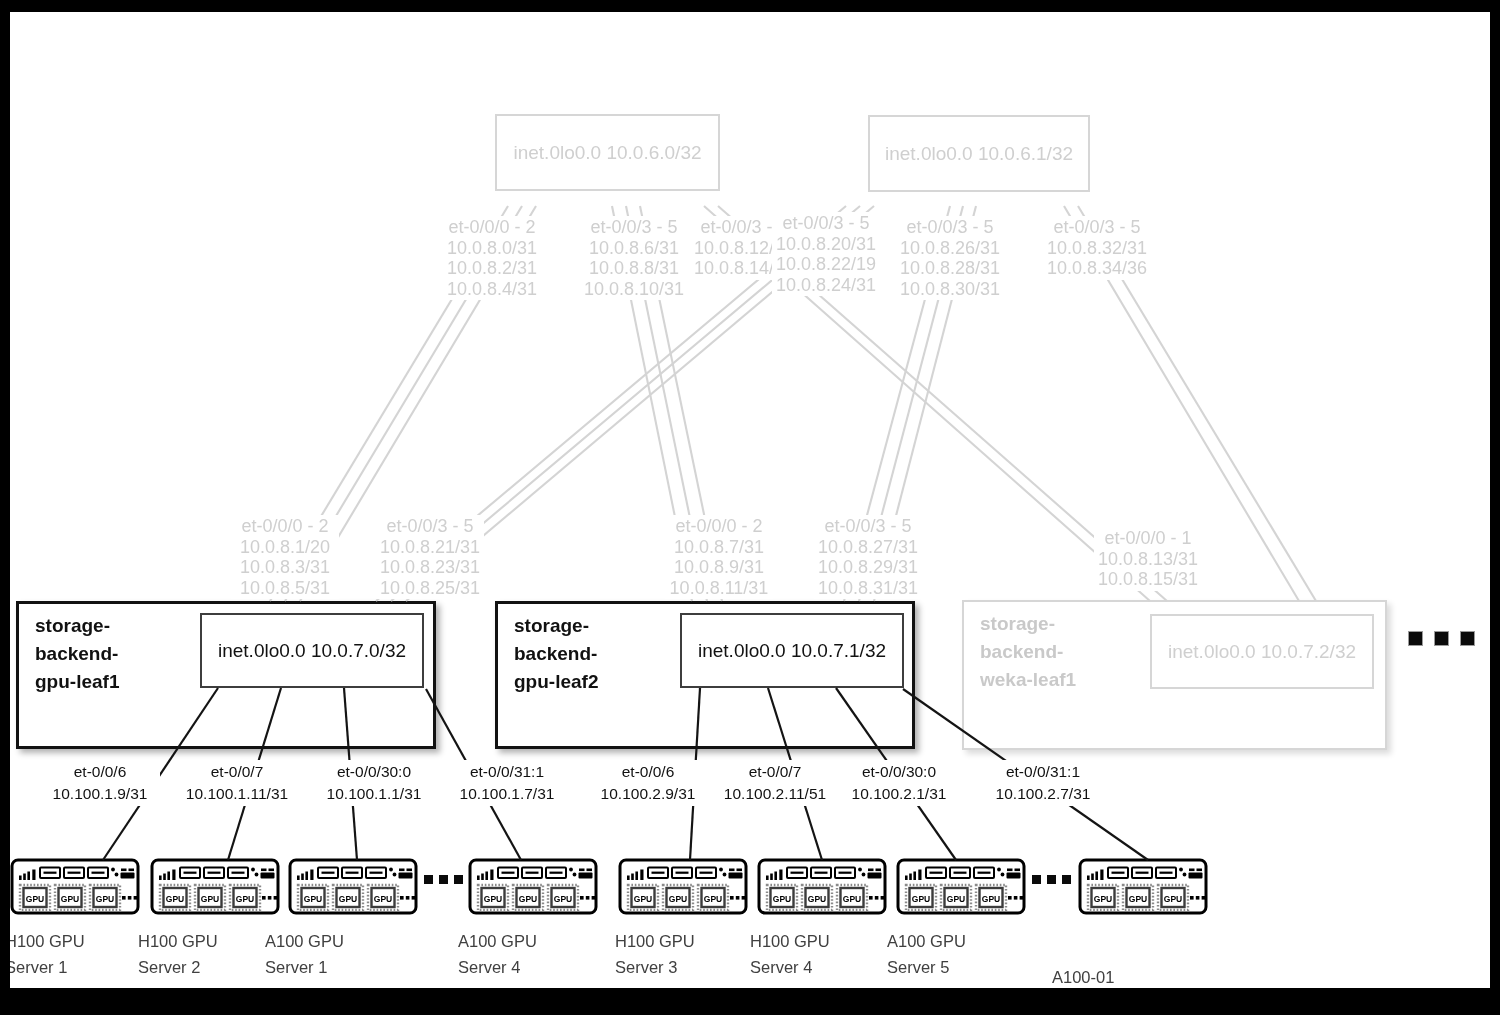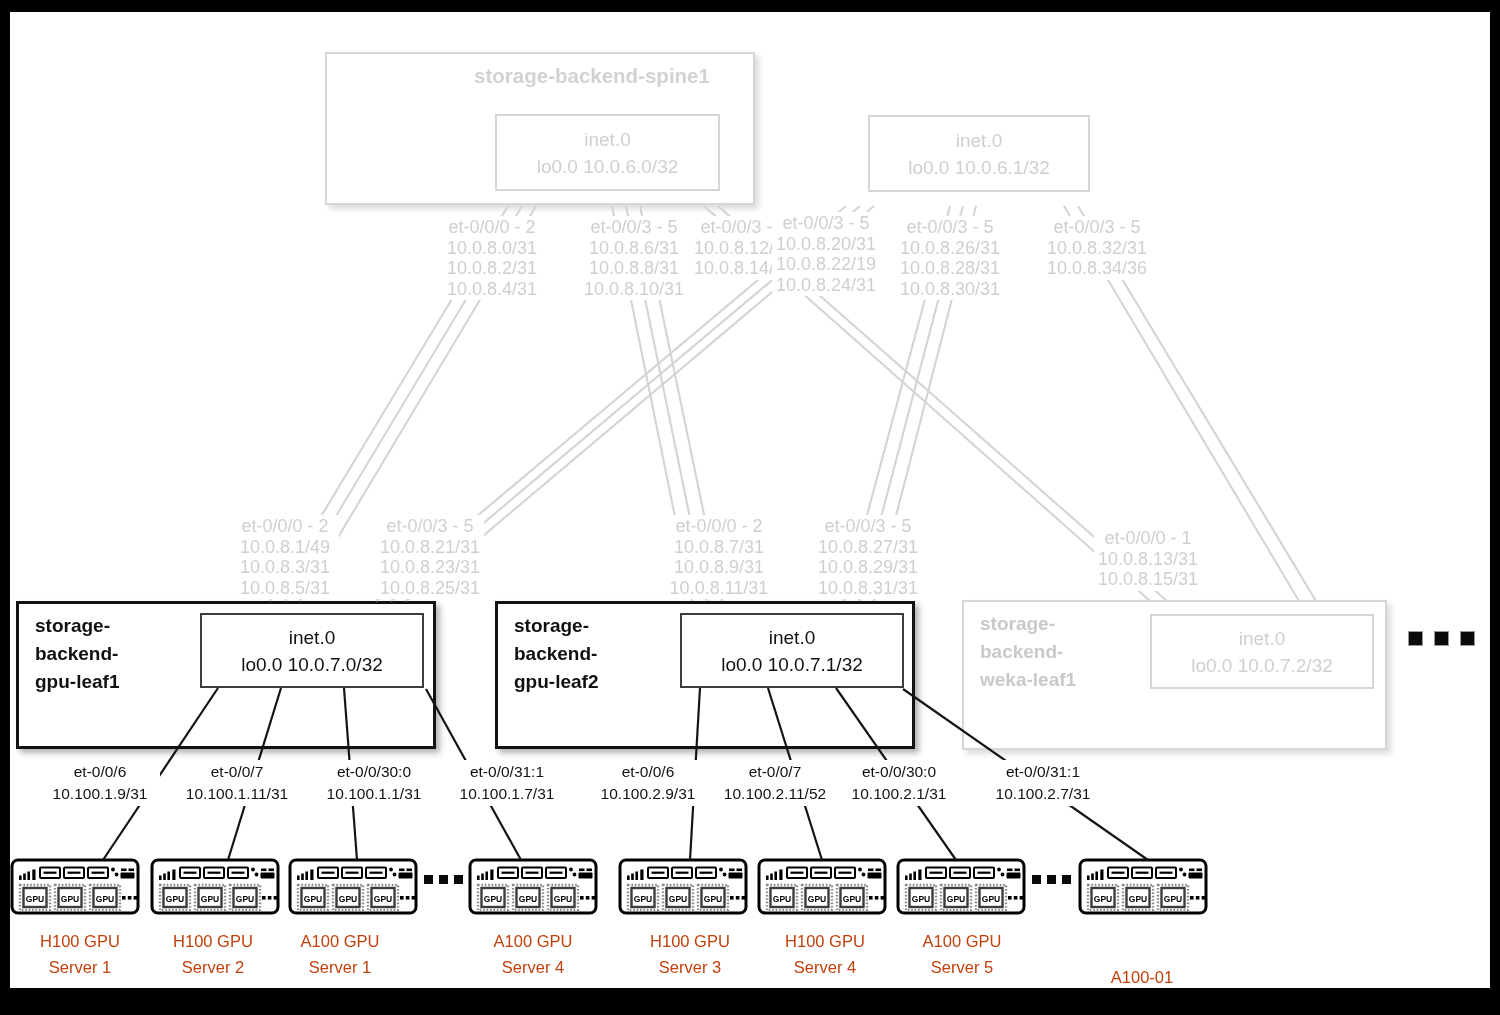--- a/index.html
+++ b/index.html
@@ -5,34 +5,34 @@
   html,body{margin:0;padding:0;background:#000;}
   .page{position:relative;width:1500px;height:1015px;background:#fff;overflow:hidden;
         font-family:"Liberation Sans","DejaVu Sans",sans-serif;}
   .frame{position:absolute;inset:0;border-top:12px solid #000;border-left:10px solid #000;
          border-right:10px solid #000;border-bottom:27px solid #000;pointer-events:none;z-index:60;}
   .box{position:absolute;background:#fff;box-sizing:border-box;}
   .spinebox{border:2.5px solid #d6d6d6;box-shadow:4px 4px 6px rgba(0,0,0,.14);z-index:10;}
   .leafbox{border:3px solid #121212;box-shadow:4px 4px 6px rgba(0,0,0,.3);z-index:10;}
   .wekabox{border:2.5px solid #d6d6d6;box-shadow:4px 4px 6px rgba(0,0,0,.14);z-index:10;}
   .inetbox{position:absolute;background:#fff;box-sizing:border-box;z-index:12;
-           display:flex;flex-direction:column;justify-content:center;align-items:center;
+           display:flex;justify-content:center;align-items:center;
            font-size:19px;line-height:27px;}
   .inet-dim{border:2px solid #d6d6d6;color:#cfcfcf;}
   .inet-dark{border:2.5px solid #3d3d3d;color:#111;}
   .spinetitle{position:absolute;font-weight:bold;font-size:20.5px;color:#d2d2d2;z-index:12;text-align:center;}
   .leaftitle{position:absolute;font-weight:bold;font-size:19px;line-height:28px;z-index:12;}
   .leaftitle.dark{color:#111;}
   .leaftitle.dim{color:#c9c9c9;font-weight:bold;}
   .pgroup{position:absolute;z-index:30;background:#fff;text-align:center;
           font-size:18px;line-height:20.5px;color:#cfcfcf;padding:1px 2px;}
   .klabel{position:absolute;z-index:30;background:#fff;text-align:center;
           font-size:15.5px;line-height:22px;color:#111;padding:1px 0;}
   .srv{position:absolute;z-index:14;width:130px;height:57px;}
-  .srvlabel{position:absolute;z-index:14;text-align:center;font-size:16.5px;line-height:26px;color:#c2410c;}
+  .srvlabel{position:absolute;z-index:14;text-align:left;font-size:16.5px;line-height:26px;color:#404040;}
   .dots{position:absolute;z-index:14;display:flex;}
   .dots span{display:block;background:#0a0a0a;border:1px solid #9a9a9a;}
   .dots.small span{width:9px;height:9px;margin-right:6px;border:none;}
   .dots.big span{width:13px;height:13px;margin-right:11px;}
   svg.links{position:absolute;left:0;top:0;z-index:20;pointer-events:none;}
 </style>
 </head>
 <body>
 
 <div class="page">
@@ -61,23 +61,20 @@
       <line x1="281" y1="688" x2="228" y2="860"></line>
       <line x1="344" y1="688" x2="357" y2="860"></line>
       <line x1="426" y1="689" x2="521" y2="860"></line>
       <line x1="700" y1="688" x2="690" y2="860"></line>
       <line x1="768" y1="688" x2="822" y2="860"></line>
       <line x1="836" y1="688" x2="956" y2="860"></line>
       <line x1="903" y1="689" x2="1148" y2="860"></line>
     </g>
   </svg>
 
-  <div class="box spinebox" style="left:325px;top:52px;width:430px;height:153px;">
-    <div class="spinetitle" style="left:105px;top:10px;width:320px;">storage-backend-spine1</div>
-  </div>
   <div class="inetbox inet-dim" style="left:495px;top:114px;width:225px;height:77px;">
     <div>inet.0</div>
     <div>lo0.0 10.0.6.0/32</div>
   </div>
 
   <div class="inetbox inet-dim" style="left:868px;top:115px;width:222px;height:77px;">
     <div>inet.0</div>
     <div>lo0.0 10.0.6.1/32</div>
   </div>
 
@@ -111,21 +108,21 @@
     <div>10.0.8.30/31</div>
   </div>
   <div class="pgroup" style="left:1043px;top:216px;width:104px;">
     <div>et-0/0/3 - 5</div>
     <div>10.0.8.32/31</div>
     <div>10.0.8.34/36</div>
   </div>
 
   <div class="pgroup" style="left:231px;top:515px;width:104px;">
     <div>et-0/0/0 - 2</div>
-    <div>10.0.8.1/49</div>
+    <div>10.0.8.1/20</div>
     <div>10.0.8.3/31</div>
     <div>10.0.8.5/31</div>
   </div>
   <div class="pgroup" style="left:376px;top:515px;width:104px;">
     <div>et-0/0/3 - 5</div>
     <div>10.0.8.21/31</div>
     <div>10.0.8.23/31</div>
     <div>10.0.8.25/31</div>
   </div>
   <div class="pgroup" style="left:665px;top:515px;width:104px;">
@@ -203,21 +200,21 @@
   <div class="klabel" style="left:447px;top:760px;width:120px;">
     <div>et-0/0/31:1</div>
     <div>10.100.1.7/31</div>
   </div>
   <div class="klabel" style="left:588px;top:760px;width:120px;">
     <div>et-0/0/6</div>
     <div>10.100.2.9/31</div>
   </div>
   <div class="klabel" style="left:715px;top:760px;width:120px;">
     <div>et-0/0/7</div>
-    <div>10.100.2.11/52</div>
+    <div>10.100.2.11/51</div>
   </div>
   <div class="klabel" style="left:839px;top:760px;width:120px;">
     <div>et-0/0/30:0</div>
     <div>10.100.2.1/31</div>
   </div>
   <div class="klabel" style="left:983px;top:760px;width:120px;">
     <div>et-0/0/31:1</div>
     <div>10.100.2.7/31</div>
   </div>
 

